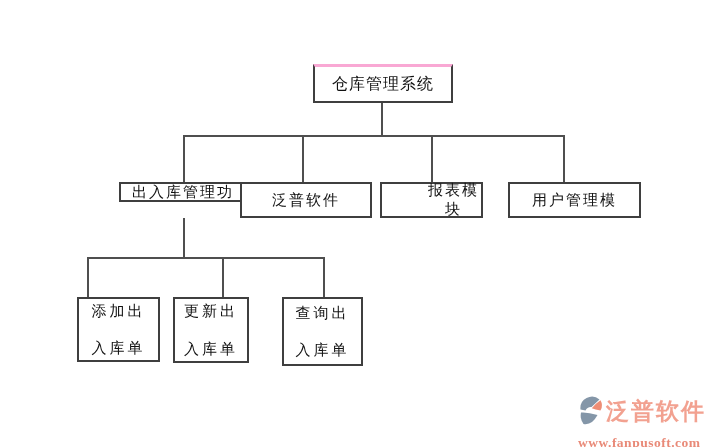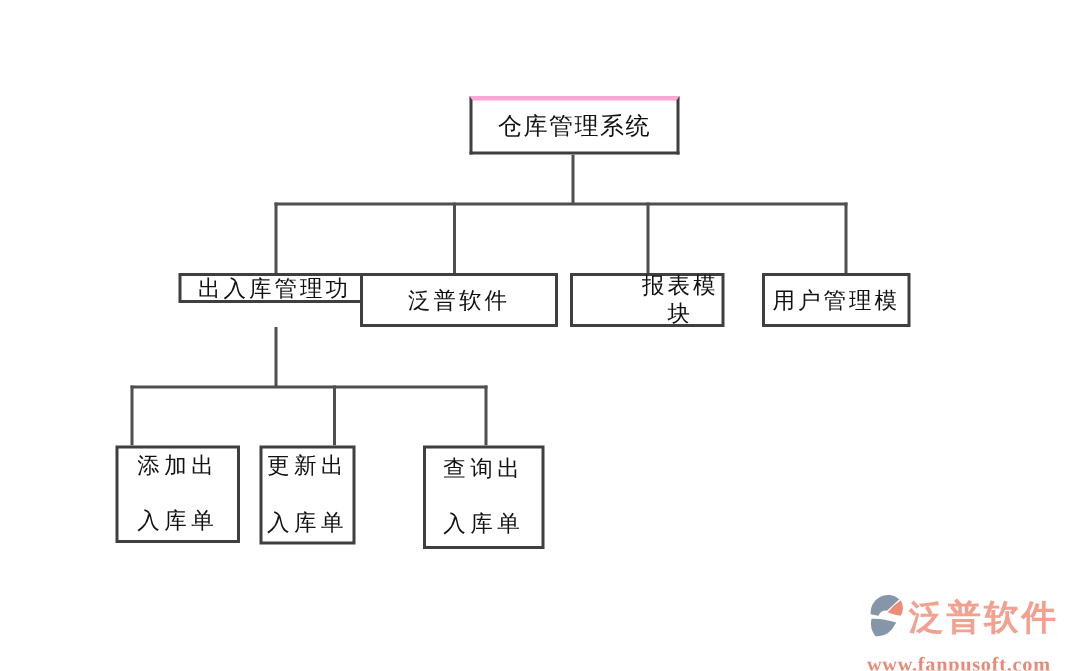--- a/index.html
+++ b/index.html
@@ -108,31 +108,31 @@
 
   <div class="node" style="left:119px;top:182px;width:128px;height:20px;">
     <span>出入库管理功</span>
   </div>
   <div class="node" style="left:240px;top:182px;width:132px;height:36px;">
     <span>泛普软件</span>
   </div>
   <div class="node" style="left:380px;top:182px;width:103px;height:36px;padding-left:44px;">
     <span>报表模块</span>
   </div>
-  <div class="node" style="left:508px;top:182px;width:99px;height:36px;">
+  <div class="node" style="left:508px;top:182px;width:133px;height:36px;">
     <span>用户管理模</span>
   </div>
 
   <div class="node" style="left:77px;top:297px;width:83px;height:65px;">
     <span class="two-line">
       <span>添加出</span>
       <span>入库单</span>
     </span>
   </div>
-  <div class="node" style="left:173px;top:297px;width:64px;height:66px;">
+  <div class="node" style="left:173px;top:297px;width:76px;height:66px;">
     <span class="two-line">
       <span>更新出</span>
       <span>入库单</span>
     </span>
   </div>
   <div class="node" style="left:282px;top:297px;width:81px;height:69px;">
     <span class="two-line">
       <span>查询出</span>
       <span>入库单</span>
     </span>

